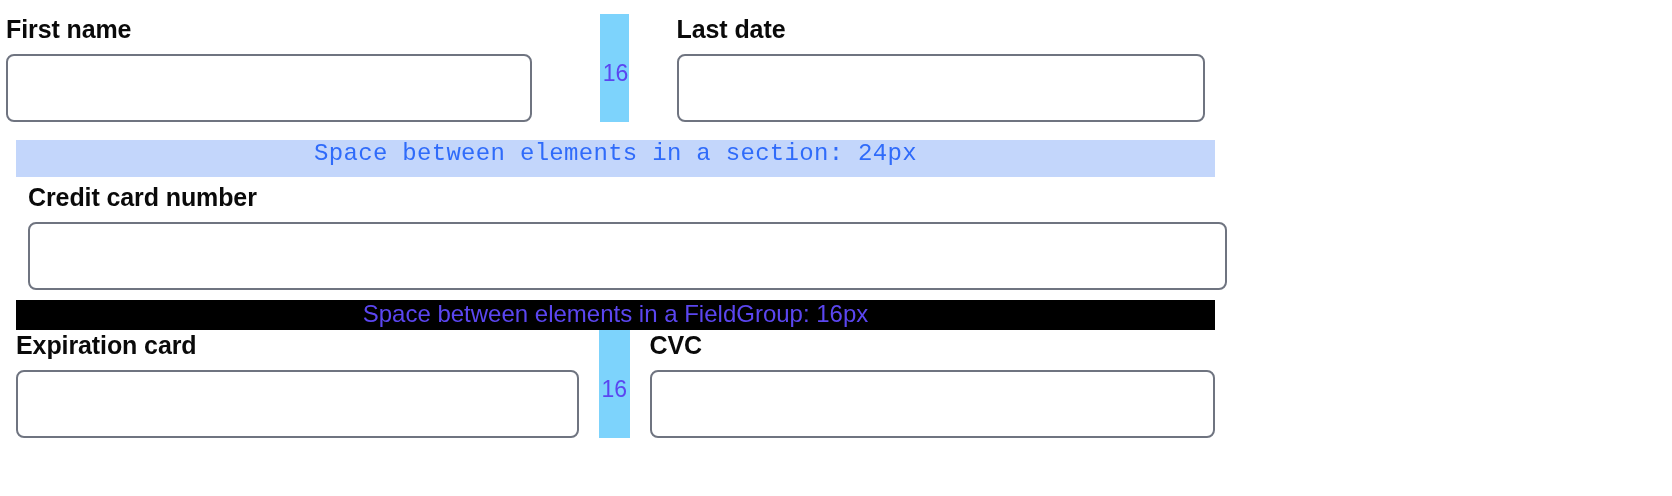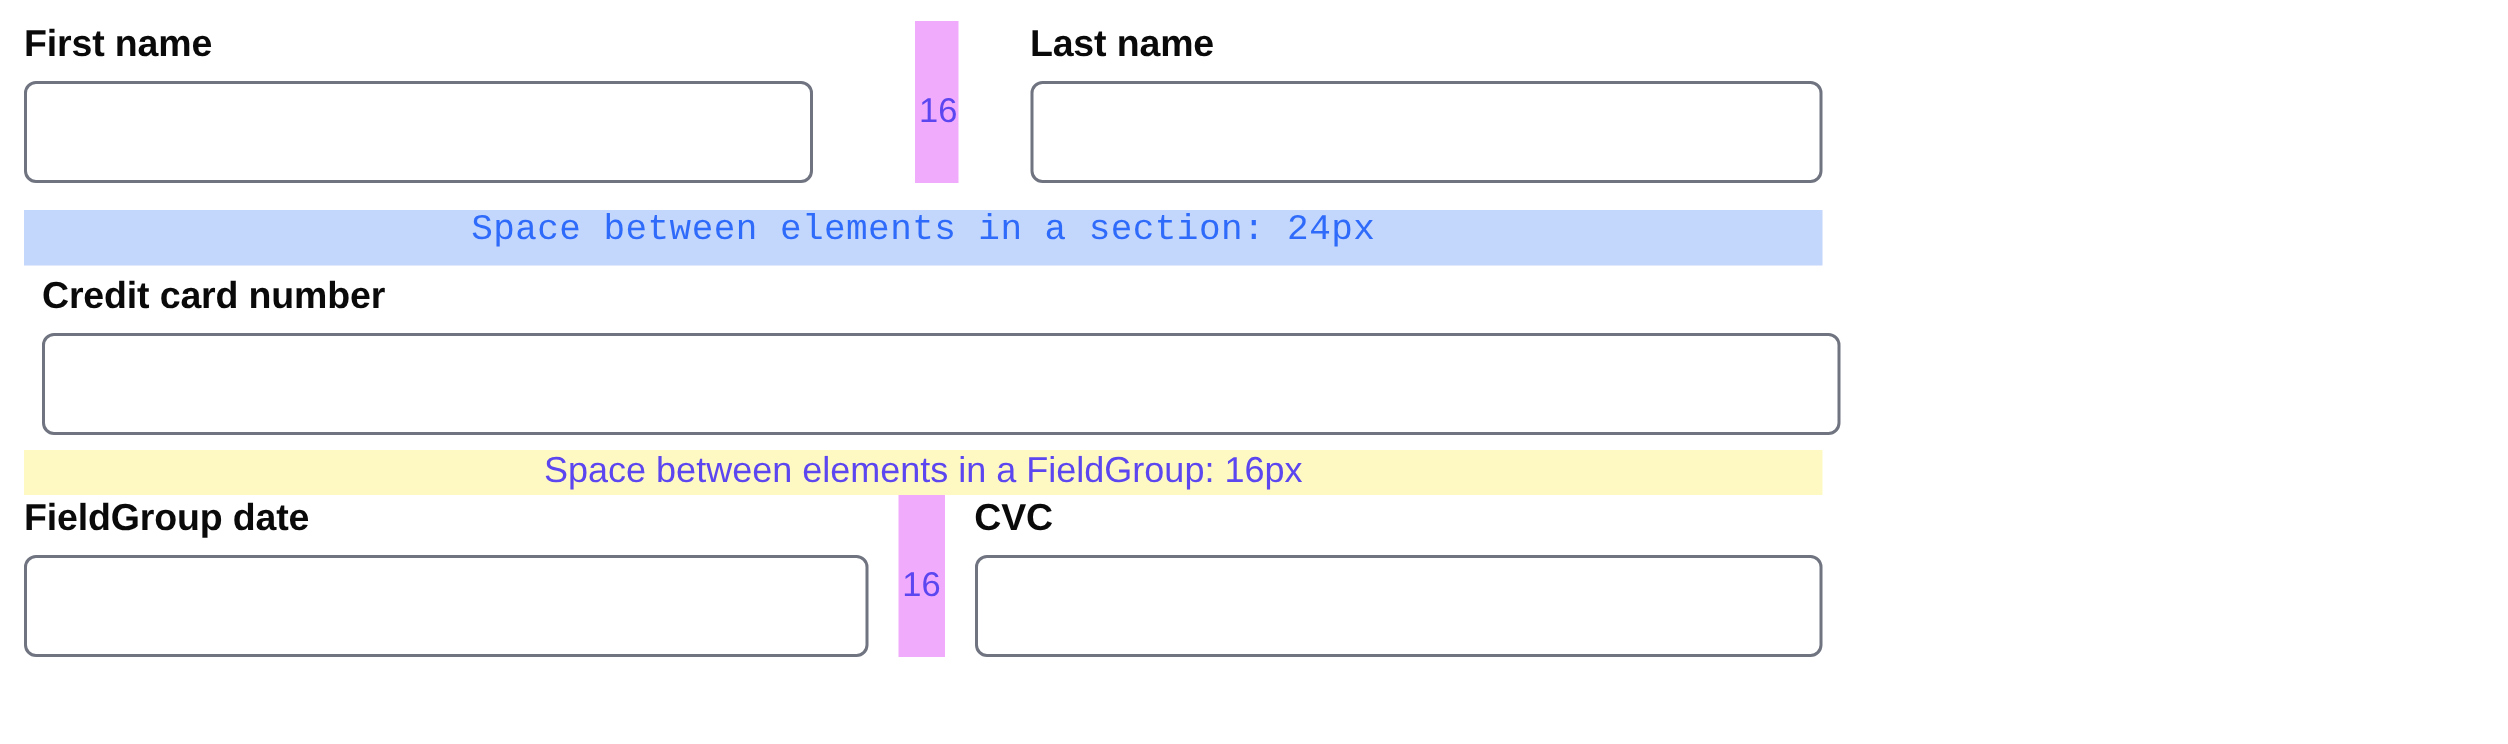--- a/index.html
+++ b/index.html
@@ -58,21 +58,21 @@
     display: block;
   }
   .pair-col .field-label {
     margin: 0 0 10px 0;
   }
 
   
   .gap-strip-v {
     position: relative;
     align-self: stretch;
-    background: #f0abfc;
+    background: #7dd3fc;
     display: flex;
     align-items: flex-start;
     justify-content: flex-start;
     margin-left: 20px;
   }
   .gap-strip-v .gap-value {
     position: absolute;
     left: 3px;
     font-family: "Liberation Sans", sans-serif;
     font-size: 23px;
@@ -94,21 +94,21 @@
     justify-content: center;
   }
   .band-section .band-text {
     font-family: "Liberation Mono", monospace;
     font-size: 24px;
     color: #2f6bfa;
     letter-spacing: 0.3px;
     white-space: nowrap;
   }
   .band-fieldgroup {
-    background: #fef9c3;
+    background: #000000;
     justify-content: center;
   }
   .band-fieldgroup .band-text {
     font-family: "Liberation Sans", sans-serif;
     font-size: 24px;
     color: #5b46f0;
     white-space: nowrap;
   }
 
   
@@ -118,54 +118,54 @@
   }
   .single-block .field-label {
     margin: 0 0 10px 0;
   }
 </style>
 </head>
 <body>
 
 <div class="canvas">
 
-  <div class="pair-row" style="left:16px; top:14px; width:1199px;gap:48px;">
+  <div class="pair-row" style="left:6px; top:14px; width:1199px;gap:48px;">
 
     <div class="pair-col" style="width:582px;">
       <div class="field-label">First name</div>
       <input class="field-input" type="text" placeholder="" style="">
     </div>
 
     <div class="gap-strip-v" style="width:32px;">
       <span class="gap-value" style="top:46px;">16</span>
     </div>
 
     <div class="pair-col" style="width:585px;">
-      <div class="field-label">Last name</div>
+      <div class="field-label">Last date</div>
       <input class="field-input" type="text" placeholder="" style="">
     </div>
   </div>
 
   <div class="band band-section" style="left:16px; top:140px; width:1199px; height:37px;">
     <span class="band-text">Space between elements in a section: 24px</span>
   </div>
 
   <div class="single-block" style="left:16px; top:182px; width:1199px;">
     <div class="field-label">Credit card number</div>
     <input class="field-input" type="text" placeholder="" style="">
   </div>
 
   <div class="band band-fieldgroup" style="left:16px; top:300px; width:1199px; height:30px;">
     <span class="band-text">Space between elements in a FieldGroup: 16px</span>
   </div>
 
   <div class="pair-row" style="left:16px; top:330px; width:1199px;">
 
     <div class="pair-col" style="width:582px;">
-      <div class="field-label">FieldGroup date</div>
+      <div class="field-label">Expiration card</div>
       <input class="field-input" type="text" placeholder="" style="">
     </div>
 
     <div class="gap-strip-v" style="width:32px;">
       <span class="gap-value" style="top:46px;">16</span>
     </div>
 
     <div class="pair-col" style="width:585px;padding-left:20px;">
       <div class="field-label">CVC</div>
       <input class="field-input" type="text" placeholder="" style="">

